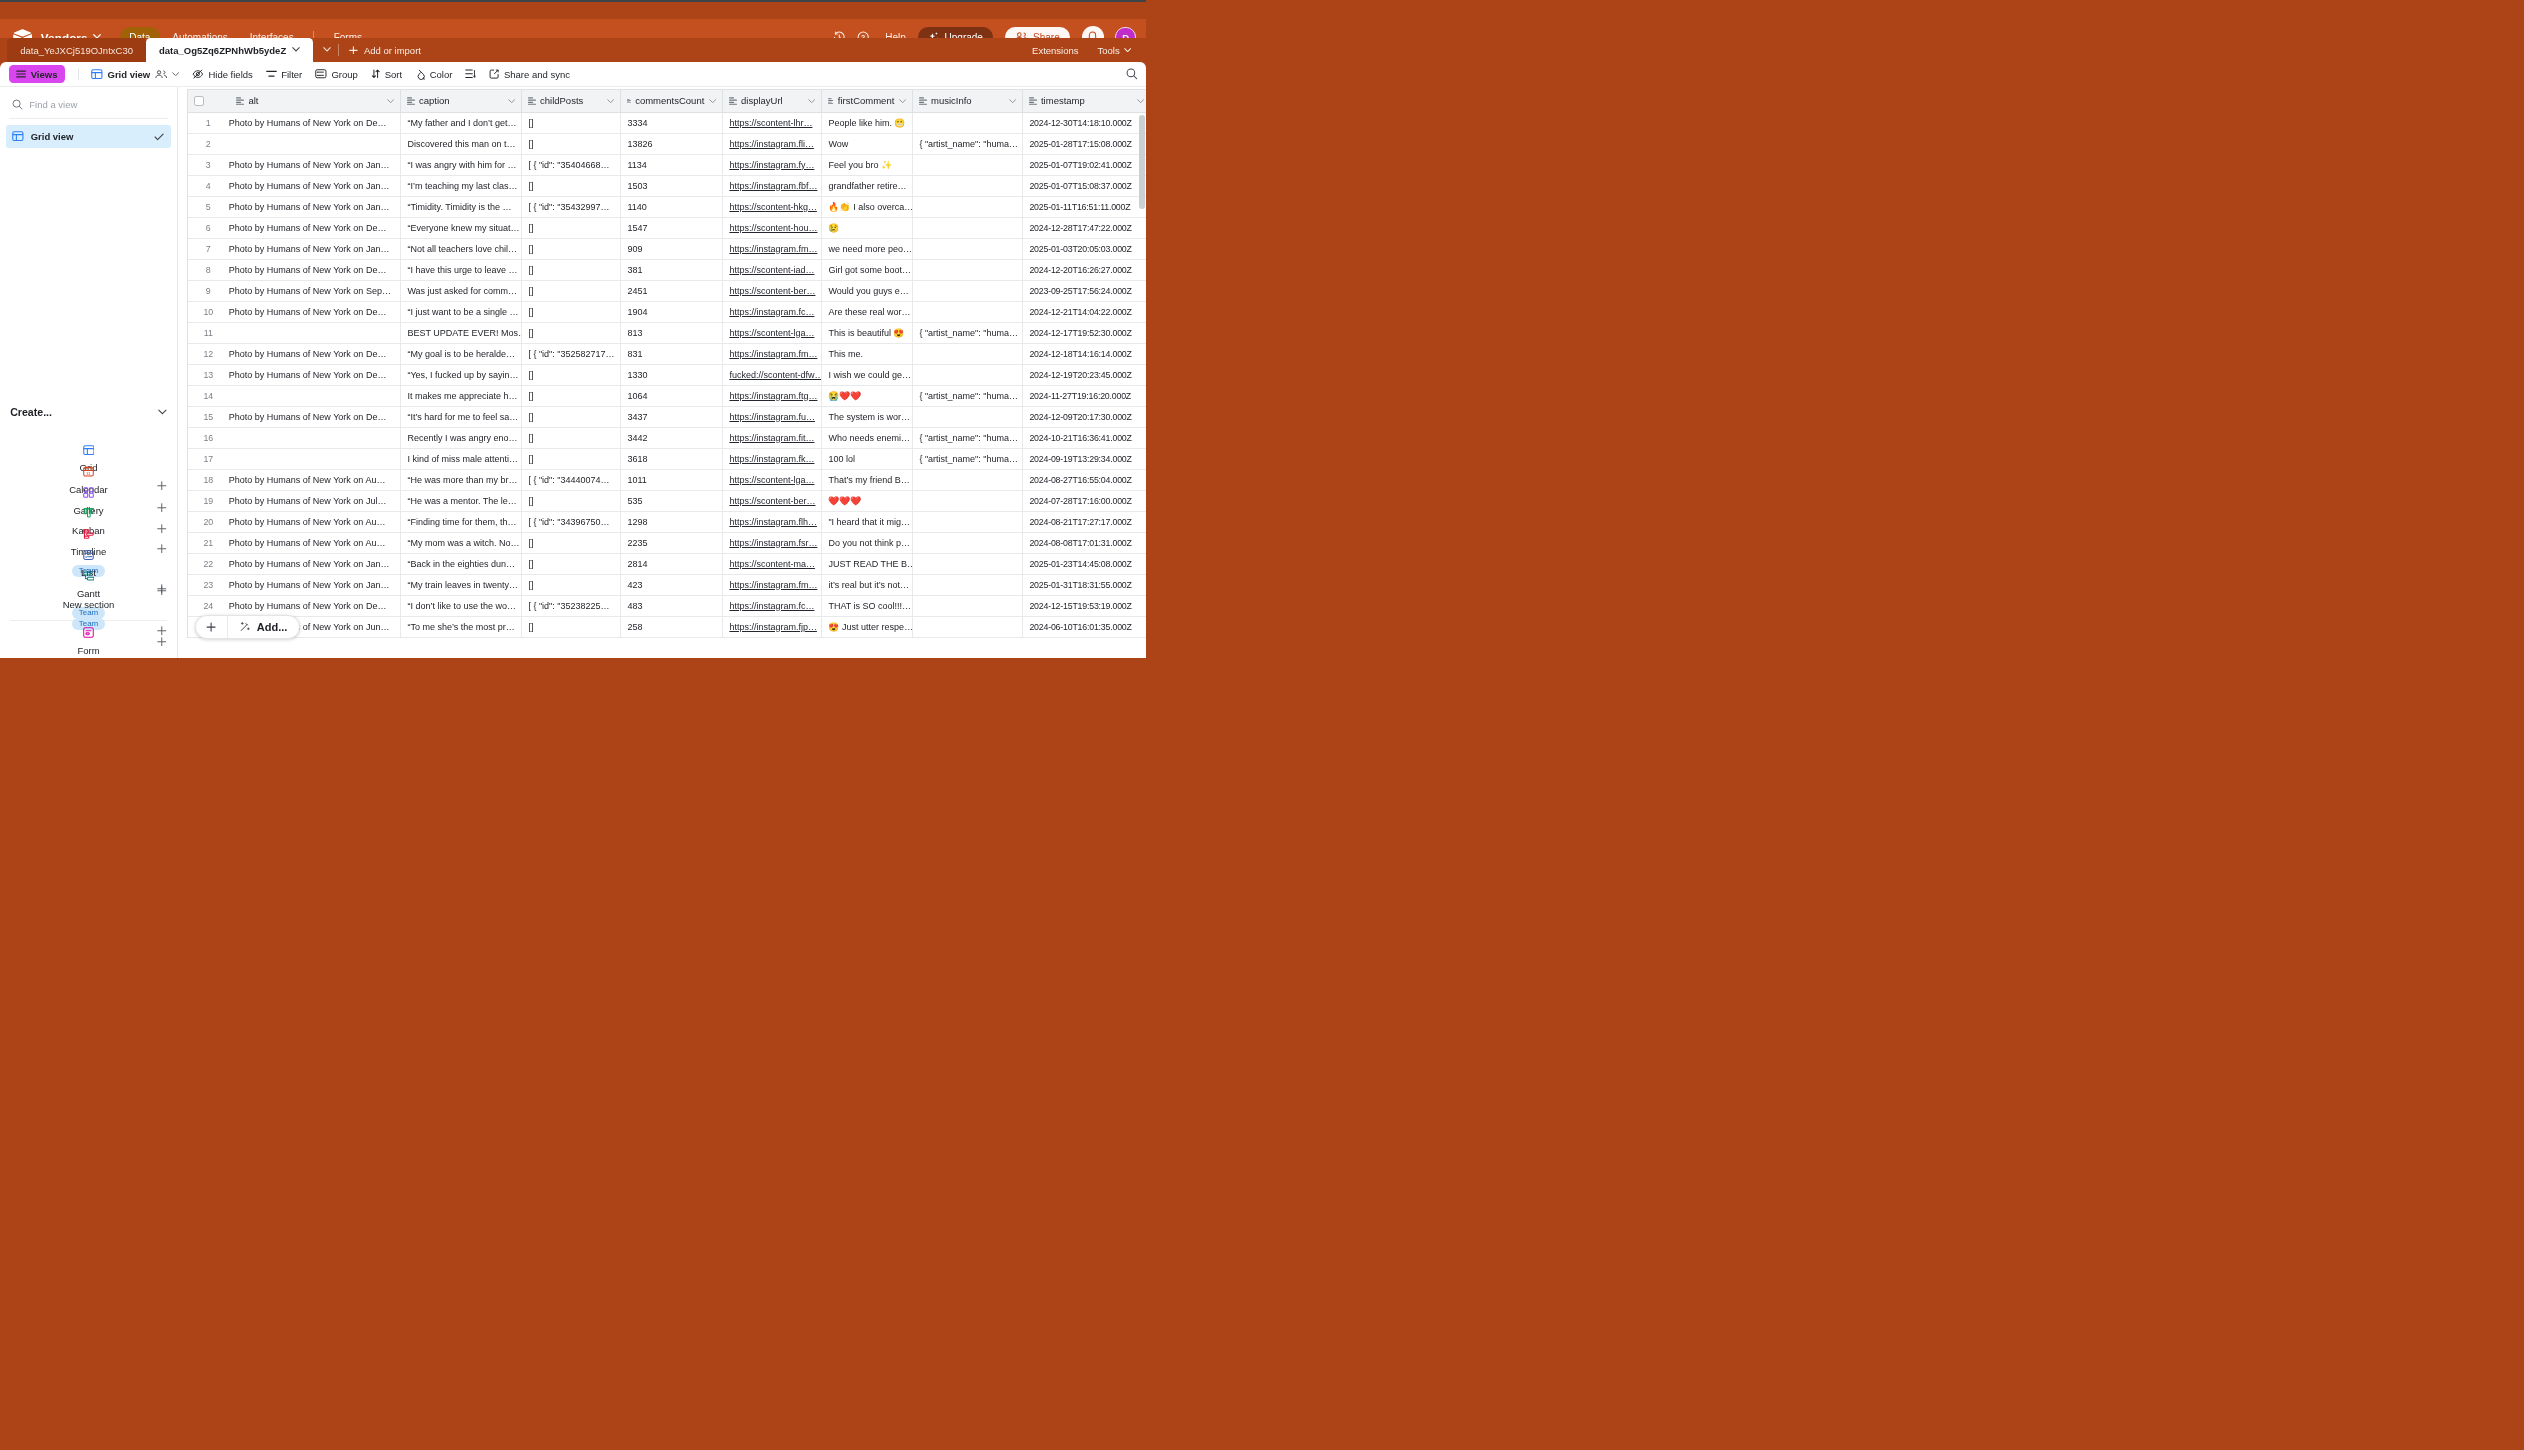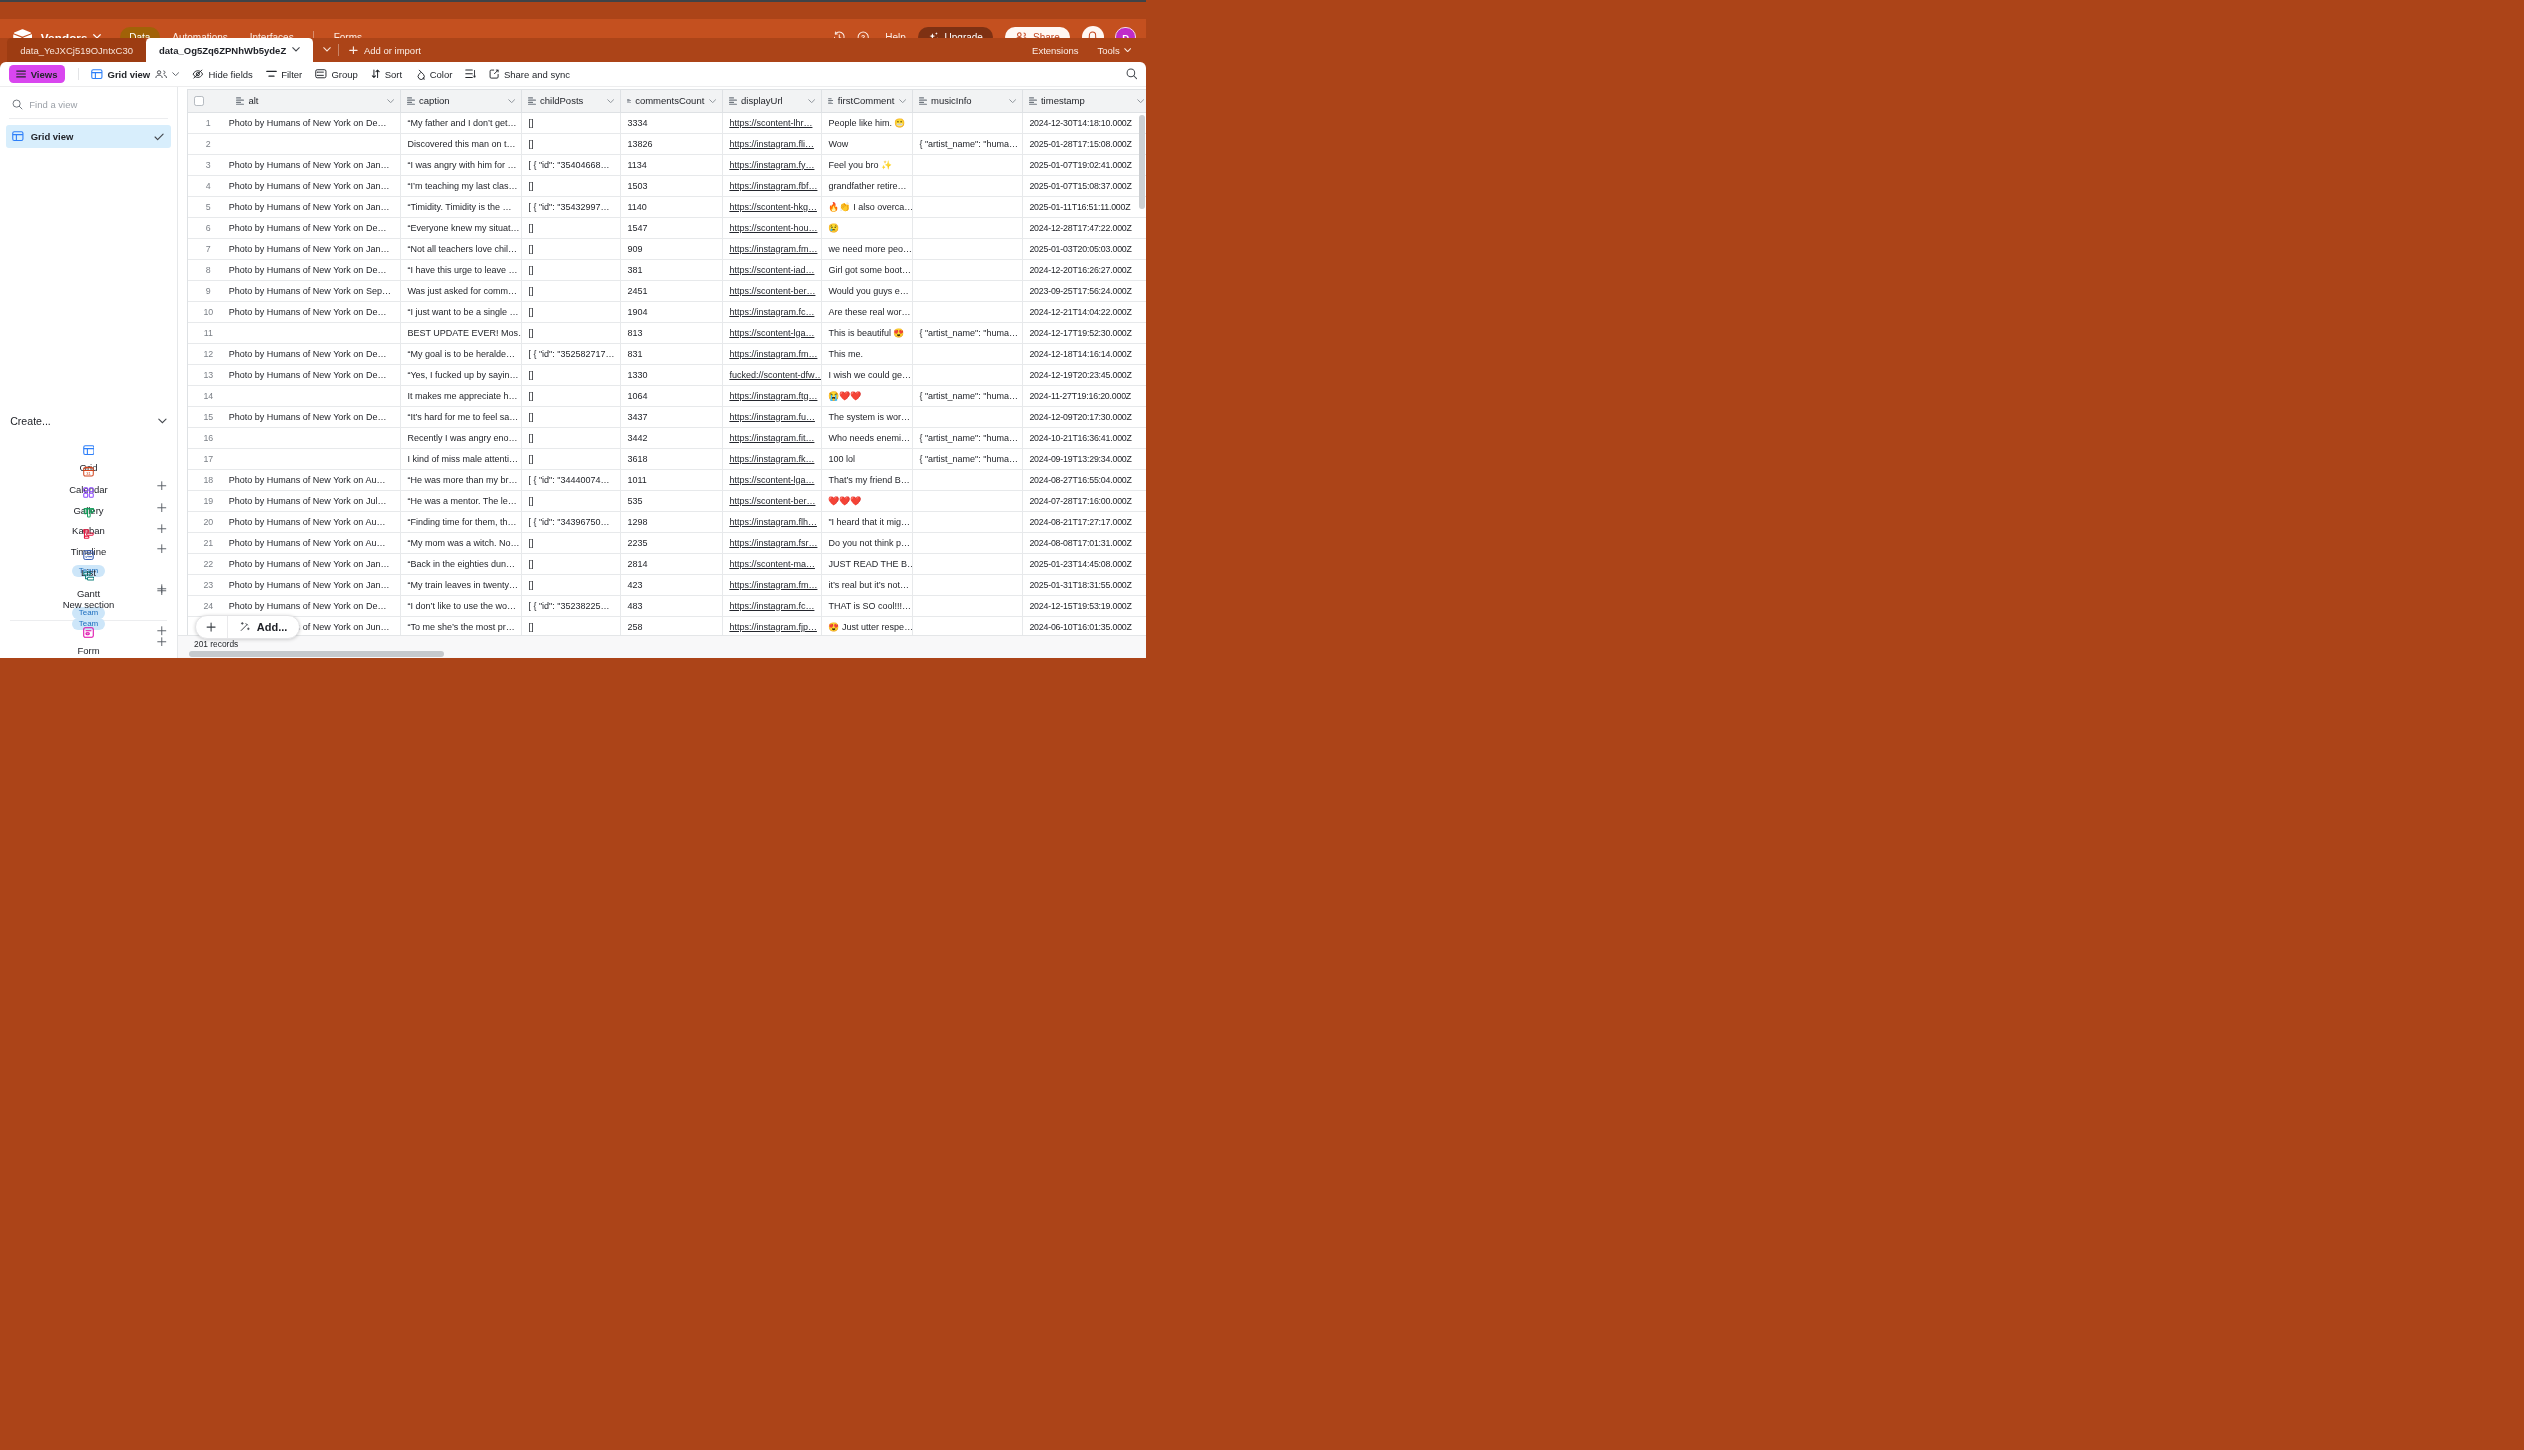--- a/index.html
+++ b/index.html
@@ -63,22 +63,22 @@
   .find-view { display:flex; align-items:center; gap:6.6px; margin:0 10.2px; padding:2.9px 1.5px; }
   .find-view input { border:none; outline:none; font-size:9.5px; color:#1D1F25; width:110px;
     font-family:"Liberation Sans",sans-serif; }
   .find-view input::placeholder { color:#9CA1A8; }
   .sidebar-divider { height:0.7px; background:#ECEDEF; margin:5.8px 8.8px 5.8px 8.8px; }
   .view-item { margin:0 5.8px; height:23.4px; border-radius:2.9px; display:flex; align-items:center;
     gap:6.6px; padding:0 6.6px; font-size:9.5px; color:#1D1F25; cursor:pointer; }
   .view-item.selected { background:#D8EEFC; font-weight:700; }
   .view-item .check { margin-left:auto; }
   .create-section { margin-top:auto; padding:0 10.2px 10.2px 10.2px; }
-  .create-header { display:flex; align-items:center; height:22px; font-size:10.6px; font-weight:400;
-    color:#1D1F25; cursor:pointer; margin-bottom:13px; }
+  .create-header { display:flex; align-items:center; height:22px; font-size:10.6px; font-weight:700;
+    color:#1D1F25; cursor:pointer; margin-bottom:22px; }
   .create-header .chev { margin-left:auto; }
   .create-item { height:21px; display:flex; align-items:center; gap:7.3px; font-size:9.5px;
     color:#1D1F25; cursor:pointer;flex-direction:column; }
   .create-item .ci-icon { width:13px; display:flex; align-items:center; justify-content:center; }
   .create-item .plus { margin-left:auto; color:#5A5F66; }
   .team-badge { background:#CDE6F9; color:#1F6FBF; font-size:8px; padding:1.5px 6.6px; border-radius:7.3px; }
   .create-divider { height:0.7px; background:#ECEDEF; margin:6.6px 0; }
 
   
   .gridarea { flex:1; position:relative; overflow:hidden; background:#fff; }
@@ -1284,24 +1284,20 @@
               <div class="cell" style="width: 110px;">
                 <span class="val"></span>
               </div>
               <div class="cell ts" style="width: 128px;">
                 <span class="val">2024-06-10T16:01:35.000Z</span>
               </div>
             </div>
           </div>
       </div>
 
-      <div class="grid-footer">
-        <div class="records">201 records</div>
-        <div class="hscroll"></div>
-      </div>
       <div class="vscroll"></div>
 
       <div class="add-pill">
         <div class="plus-part">
           <svg width="10.2" height="10.2" viewBox="0 0 14 14">
               <path d="M7,1.5 V12.5 M1.5,7 H12.5" stroke="#3A3F45" stroke-width="1.5" stroke-linecap="round"></path>
             </svg>
         </div>
         <div class="sep"></div>
         <div class="add-part">

